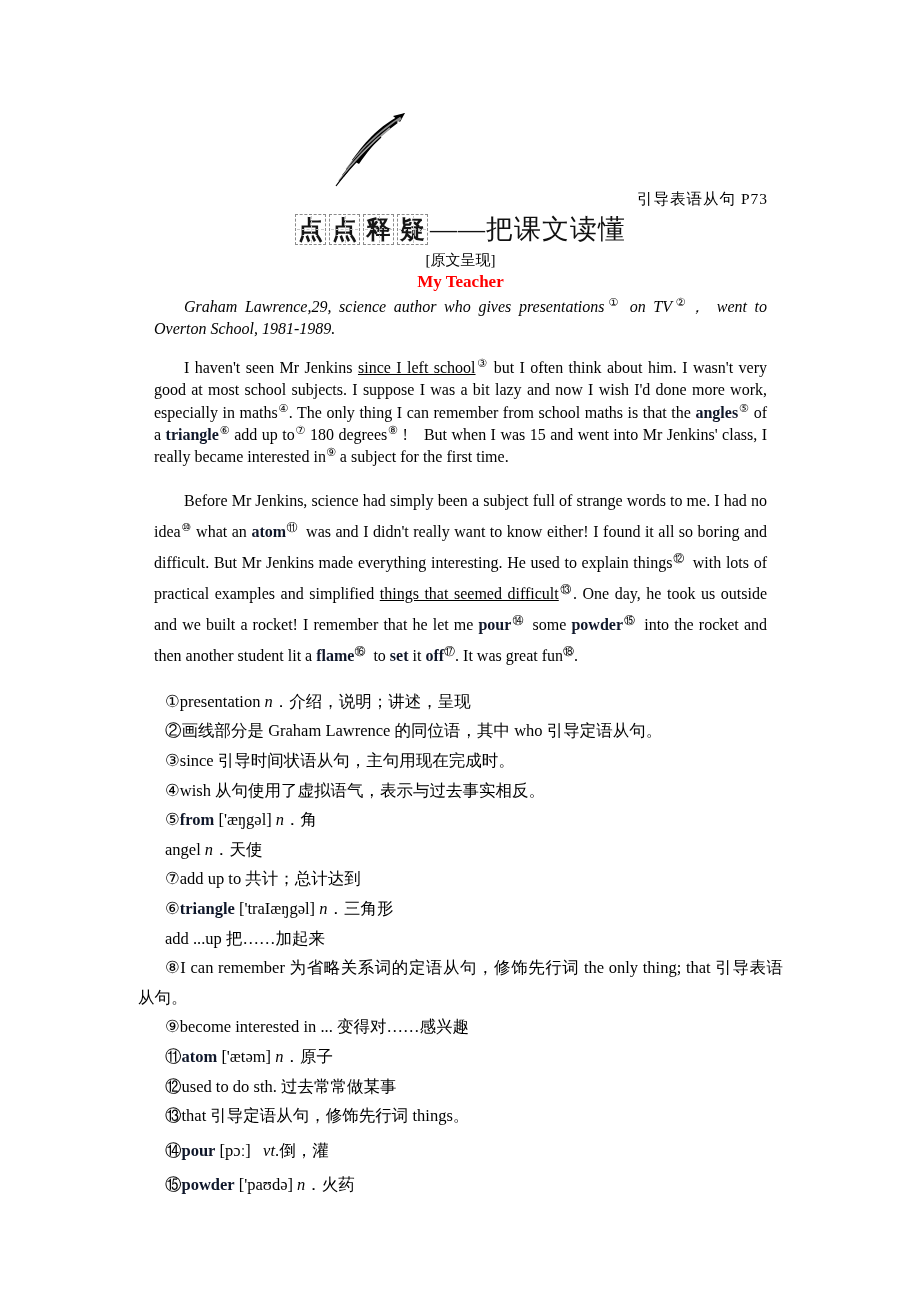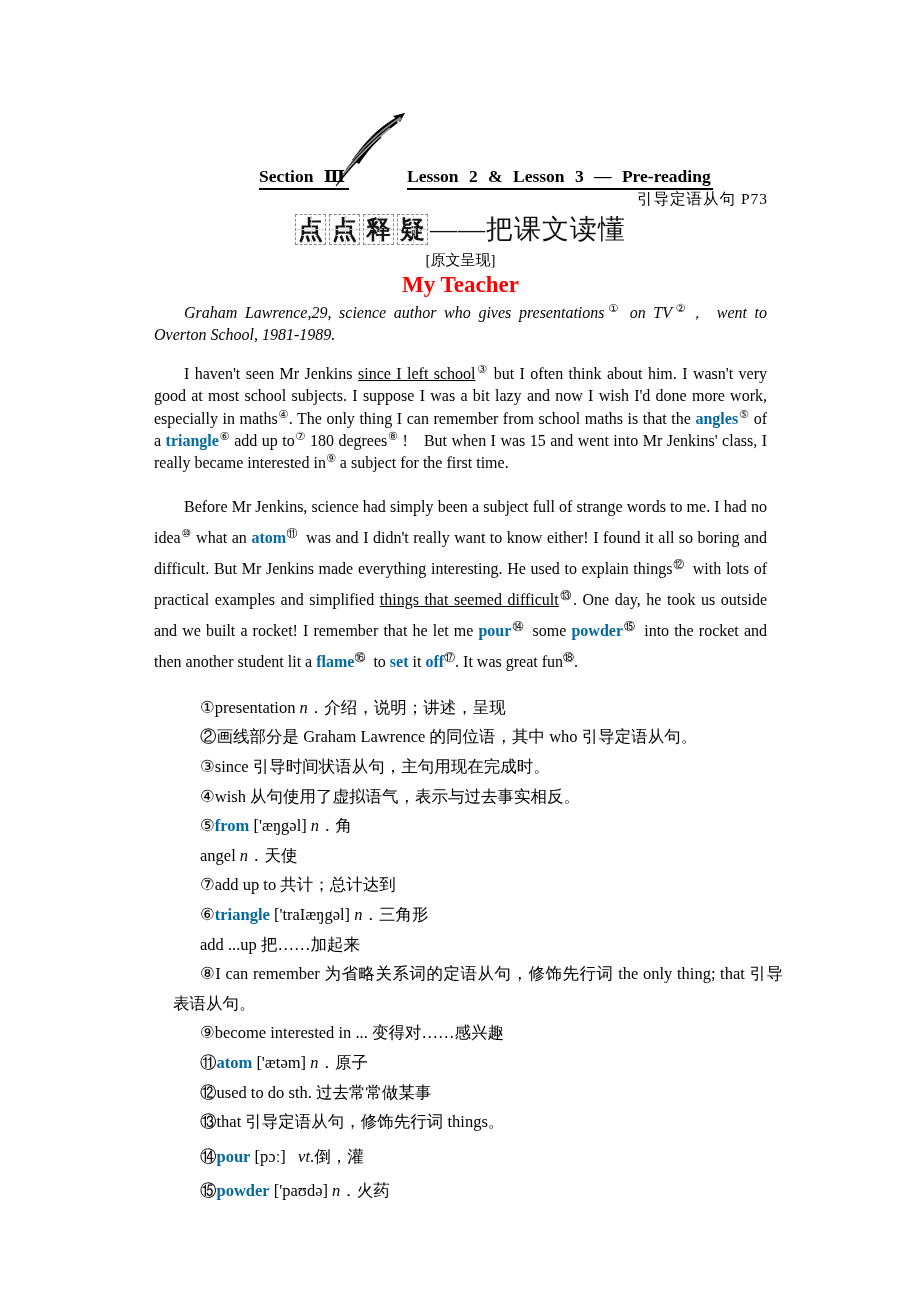--- a/index.html
+++ b/index.html
@@ -19,57 +19,53 @@
   .main-title{display:flex;justify-content:center;align-items:center;height:40px;}
   .boxes{display:inline-flex;gap:3px;margin-right:2px;}
   .tbox{position:relative;width:31px;height:31px;border:1px dashed #8a8a8a;box-sizing:border-box;
         display:flex;align-items:center;justify-content:center;
         font-size:25px;font-weight:900;color:#151515;}
   .tbox::before{content:"";position:absolute;left:50%;top:1px;bottom:1px;border-left:1px dashed #c9c9c9;}
   .tbox::after{content:"";position:absolute;top:50%;left:1px;right:1px;border-top:1px dashed #c9c9c9;}
   .title-rest{font-size:27px;color:#111;letter-spacing:1px;}
 
   .subtitle{text-align:center;font-size:15px;margin-top:2px;}
-  .passage-title{text-align:center;font-size:23px;font-weight:bold;color:#f00;margin-top:2px;}
+  .passage-title{text-align:center;font-size:17px;font-weight:bold;color:#f00;margin-top:2px;}
 
   .para{font-size:16px;margin:16px;text-align:justify;text-indent:30px;}
   .para1{font-style:italic;line-height:22.4px;margin-top:4px;}
   .para2{line-height:22.4px;}
   .para3{line-height:31px;}
 
-  .notes{margin-top:9px;margin-left:35px;}
+  .notes{margin-top:9px;}
   .note{margin:0;font-size:16.5px;line-height:29.6px;text-indent:27px;text-align:justify;}
   .note.gap{margin-top:5px;}
 
   
-  .seg-red{color:#0369a1;font-weight:bold;}
+  .seg-red{color:#0f172a;font-weight:bold;}
   .seg-u{text-decoration:underline;}
   .seg-i{font-style:italic;}
   sup.seg-sup{font-size:11px;line-height:0;vertical-align:super;
               font-family:"DejaVu Sans","Liberation Sans",sans-serif;font-style:normal;}
 </style>
 </head>
 <body>
 
 <div class="page">
 
   <svg class="swoosh" viewBox="0 0 82 80">
     <path d="M74,5 C62,10 50,19 40,29 C33,36 26,45 21,52 L28,56 C35,46 45,33 55,23 C62,16 69,10 74,5 Z" fill="#000"></path>
     <path d="M74,5 L62,8 L69,14 Z" fill="#000"></path>
     <path d="M16,62 C30,42 48,24 70,10" stroke="#8c8c8c" stroke-width="3.2" fill="none"></path>
     <path d="M12,68 C26,48 46,28 66,14" stroke="#000" stroke-width="2.4" fill="none"></path>
     <path d="M8,73 C21,55 39,36 59,20" stroke="#9a9a9a" stroke-width="1.8" fill="none"></path>
     <path d="M5,78 C16,63 32,46 50,29" stroke="#000" stroke-width="1.2" fill="none"></path>
   </svg>
 
-  <div class="masthead">
-    <span class="sec">Section Ⅲ</span>
-    <span class="les">Lesson 2 &amp; Lesson 3 — Pre-reading</span>
-  </div>
-  <div class="pageref">引导定语从句 P73</div>
+  <div class="pageref">引导表语从句 P73</div>
 
   <div class="content">
 
     <div class="main-title">
       <span class="boxes">
           <span class="tbox">点</span>
           <span class="tbox">点</span>
           <span class="tbox">释</span>
           <span class="tbox">疑</span>
         </span>

